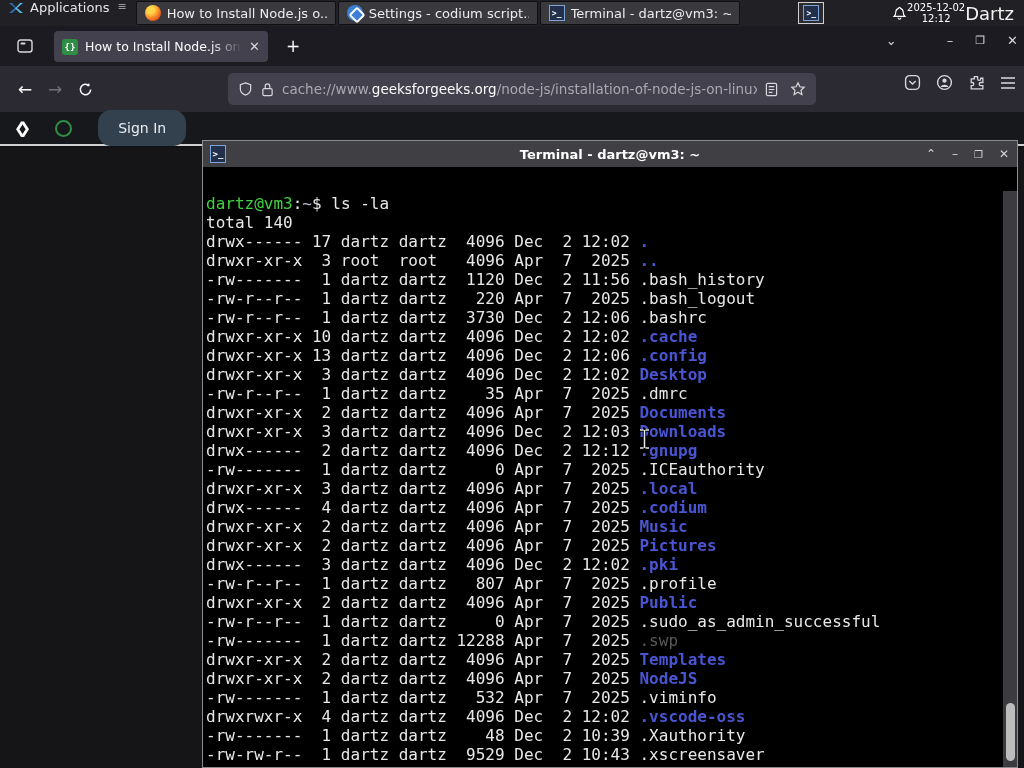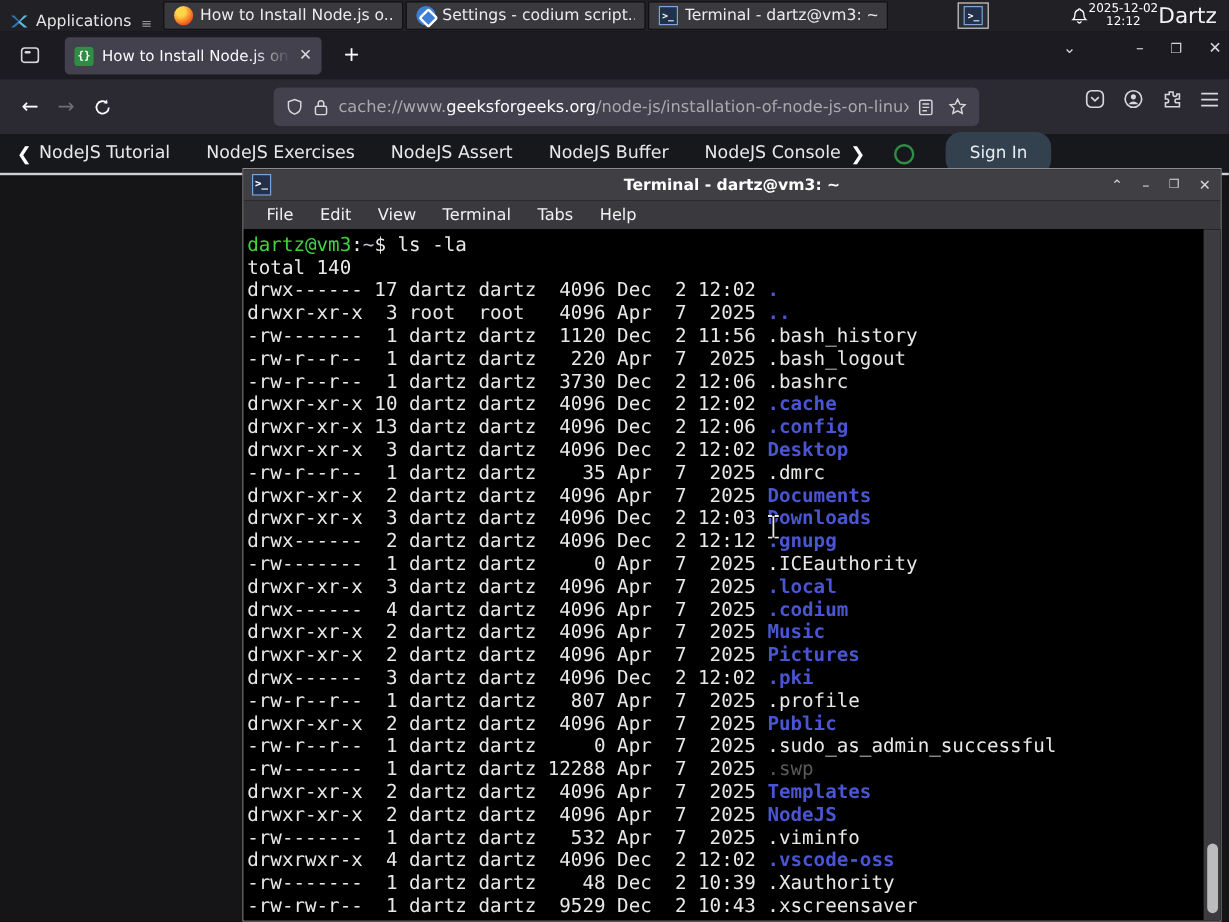--- a/index.html
+++ b/index.html
@@ -2,21 +2,21 @@
 <html><head>
 <meta charset="utf-8">
 <style>
   * { margin:0; padding:0; box-sizing:border-box; }
   html,body { width:1024px; height:768px; overflow:hidden; background:#000; }
   body { font-family:"DejaVu Sans", sans-serif; }
   #screen { position:absolute; width:1024px; height:768px; background:#121214; }
 
   
   #panel { position:absolute; top:0; left:0; width:1024px; height:26px; background:#212125; display:flex; align-items:stretch; color:#e6e6e6; font-size:13px; z-index:50; }
-  .apps-btn { display:flex; align-items:flex-end; gap:6px; padding:0 8px; }
+  .apps-btn { display:flex; align-items:flex-start; gap:6px; padding:0 8px; }
   .apps-burger { color:#9a9a9a; font-size:11px; margin-left:2px; }
   .win-btn { display:flex; align-items:center; gap:6px; width:200px; padding:0 8px; background:#39393e; border:1px solid #101012; border-radius:2px; margin:1px 1px; overflow:hidden; }
   .win-btn .lbl { white-space:nowrap; overflow:hidden; font-size:13px; color:#ececec; }
   .panel-spring { flex:1; }
   .tray-term { display:flex; align-items:center; justify-content:center; width:26px; height:22px; margin-top:2px; border:1px solid #cfcfcf; background:#2c2c30; }
   .panel-right { display:flex; align-items:center; gap:0; padding:0 10px; }
   .clock { text-align:center; font-size:10px; line-height:11px; color:#ffffff; }
   .panel-user { font-size:18px; color:#f2f2f2; }
 
   .ico16 { width:16px; height:16px; flex:0 0 16px; position:relative; }
@@ -188,53 +188,38 @@
           <path d="M6 2.5 h3 v2 a1.5 1.5 0 0 0 3 0 v-0.5 h2 v4 h-2 a1.5 1.5 0 0 0 0 3 h2 v3 h-11 v-3 h1 a1.5 1.5 0 0 0 0-3 h-1 v-3.5 h3 Z" fill="none" stroke="#d8d8dc" stroke-width="1.2"></path>
         </svg>
         <svg width="16" height="14" viewBox="0 0 16 14">
           <path d="M1 2 h14 M1 7 h14 M1 12 h14" stroke="#d8d8dc" stroke-width="1.6"></path>
         </svg>
       </div>
     </div>
 
     <div id="gfgnav">
       <span class="chev">❮</span>
-      <div class="gfg-items" id="gfg-items">
-          <span class="gfg-item">NodeJS Tutorial</span>
-          <span class="gfg-item">NodeJS Exercises</span>
-          <span class="gfg-item">NodeJS Assert</span>
-          <span class="gfg-item">NodeJS Buffer</span>
-          <span class="gfg-item">NodeJS Console</span>
-        </div>
       <span class="chevR">❯</span>
       <div class="search-ring"></div>
       <div class="signin">Sign In</div>
     </div>
     <div id="pagebg"></div>
   </div>
 
   <div id="terminal">
     <div id="t-titlebar">
       <div class="t-ic term-ico ico16" style="width:18px;height:18px;font-size:9px;">&gt;_</div>
       <div id="t-title">Terminal - dartz@vm3: ~</div>
       <div class="t-controls">
         <span>⌃</span>
         <span>–</span>
         <span style="font-size:10px;">❐</span>
         <span>✕</span>
       </div>
     </div>
-    <div id="t-menubar">
-        <span class="menu-item">File</span>
-        <span class="menu-item">Edit</span>
-        <span class="menu-item">View</span>
-        <span class="menu-item">Terminal</span>
-        <span class="menu-item">Tabs</span>
-        <span class="menu-item">Help</span>
-      </div>
     <div id="t-body">
       <div id="t-text"><span class="u">dartz@vm3</span>:<span class="p">~</span>$ ls -la
 total 140
 drwx------ 17 dartz dartz  4096 Dec  2 12:02 <span class="d">.</span>
 drwxr-xr-x  3 root  root   4096 Apr  7  2025 <span class="d">..</span>
 -rw-------  1 dartz dartz  1120 Dec  2 11:56 .bash_history
 -rw-r--r--  1 dartz dartz   220 Apr  7  2025 .bash_logout
 -rw-r--r--  1 dartz dartz  3730 Dec  2 12:06 .bashrc
 drwxr-xr-x 10 dartz dartz  4096 Dec  2 12:02 <span class="d">.cache</span>
 drwxr-xr-x 13 dartz dartz  4096 Dec  2 12:06 <span class="d">.config</span>

